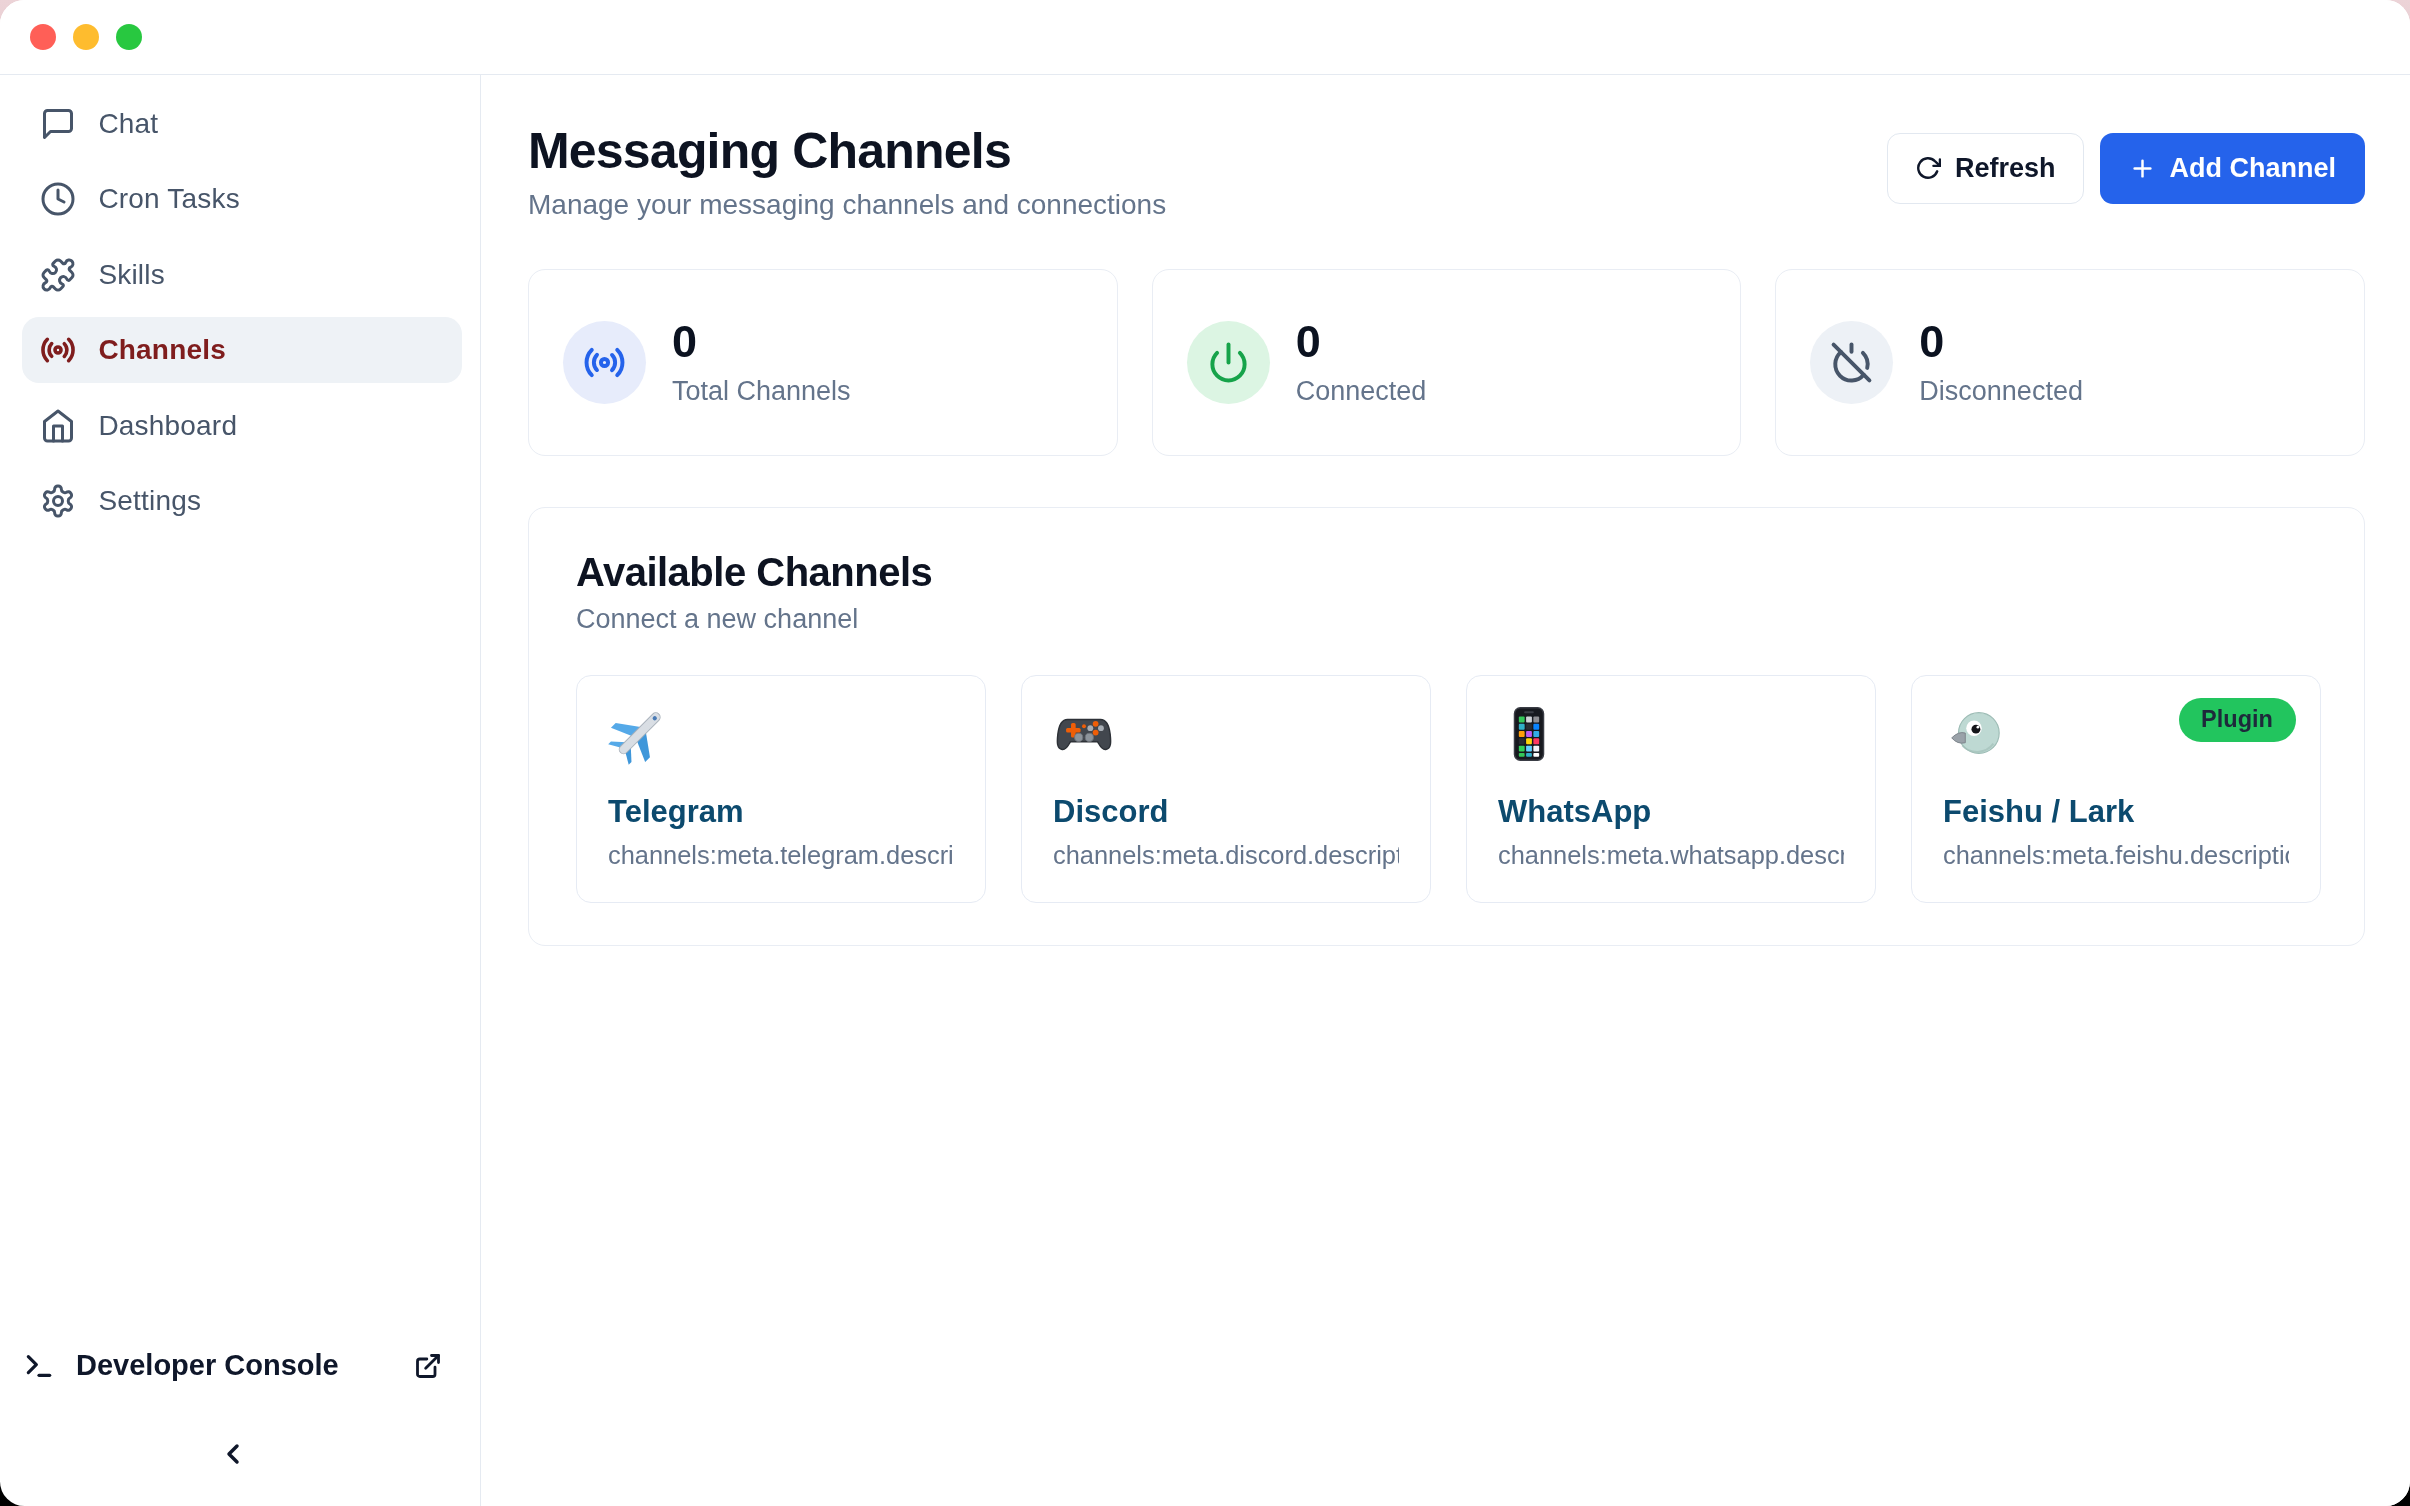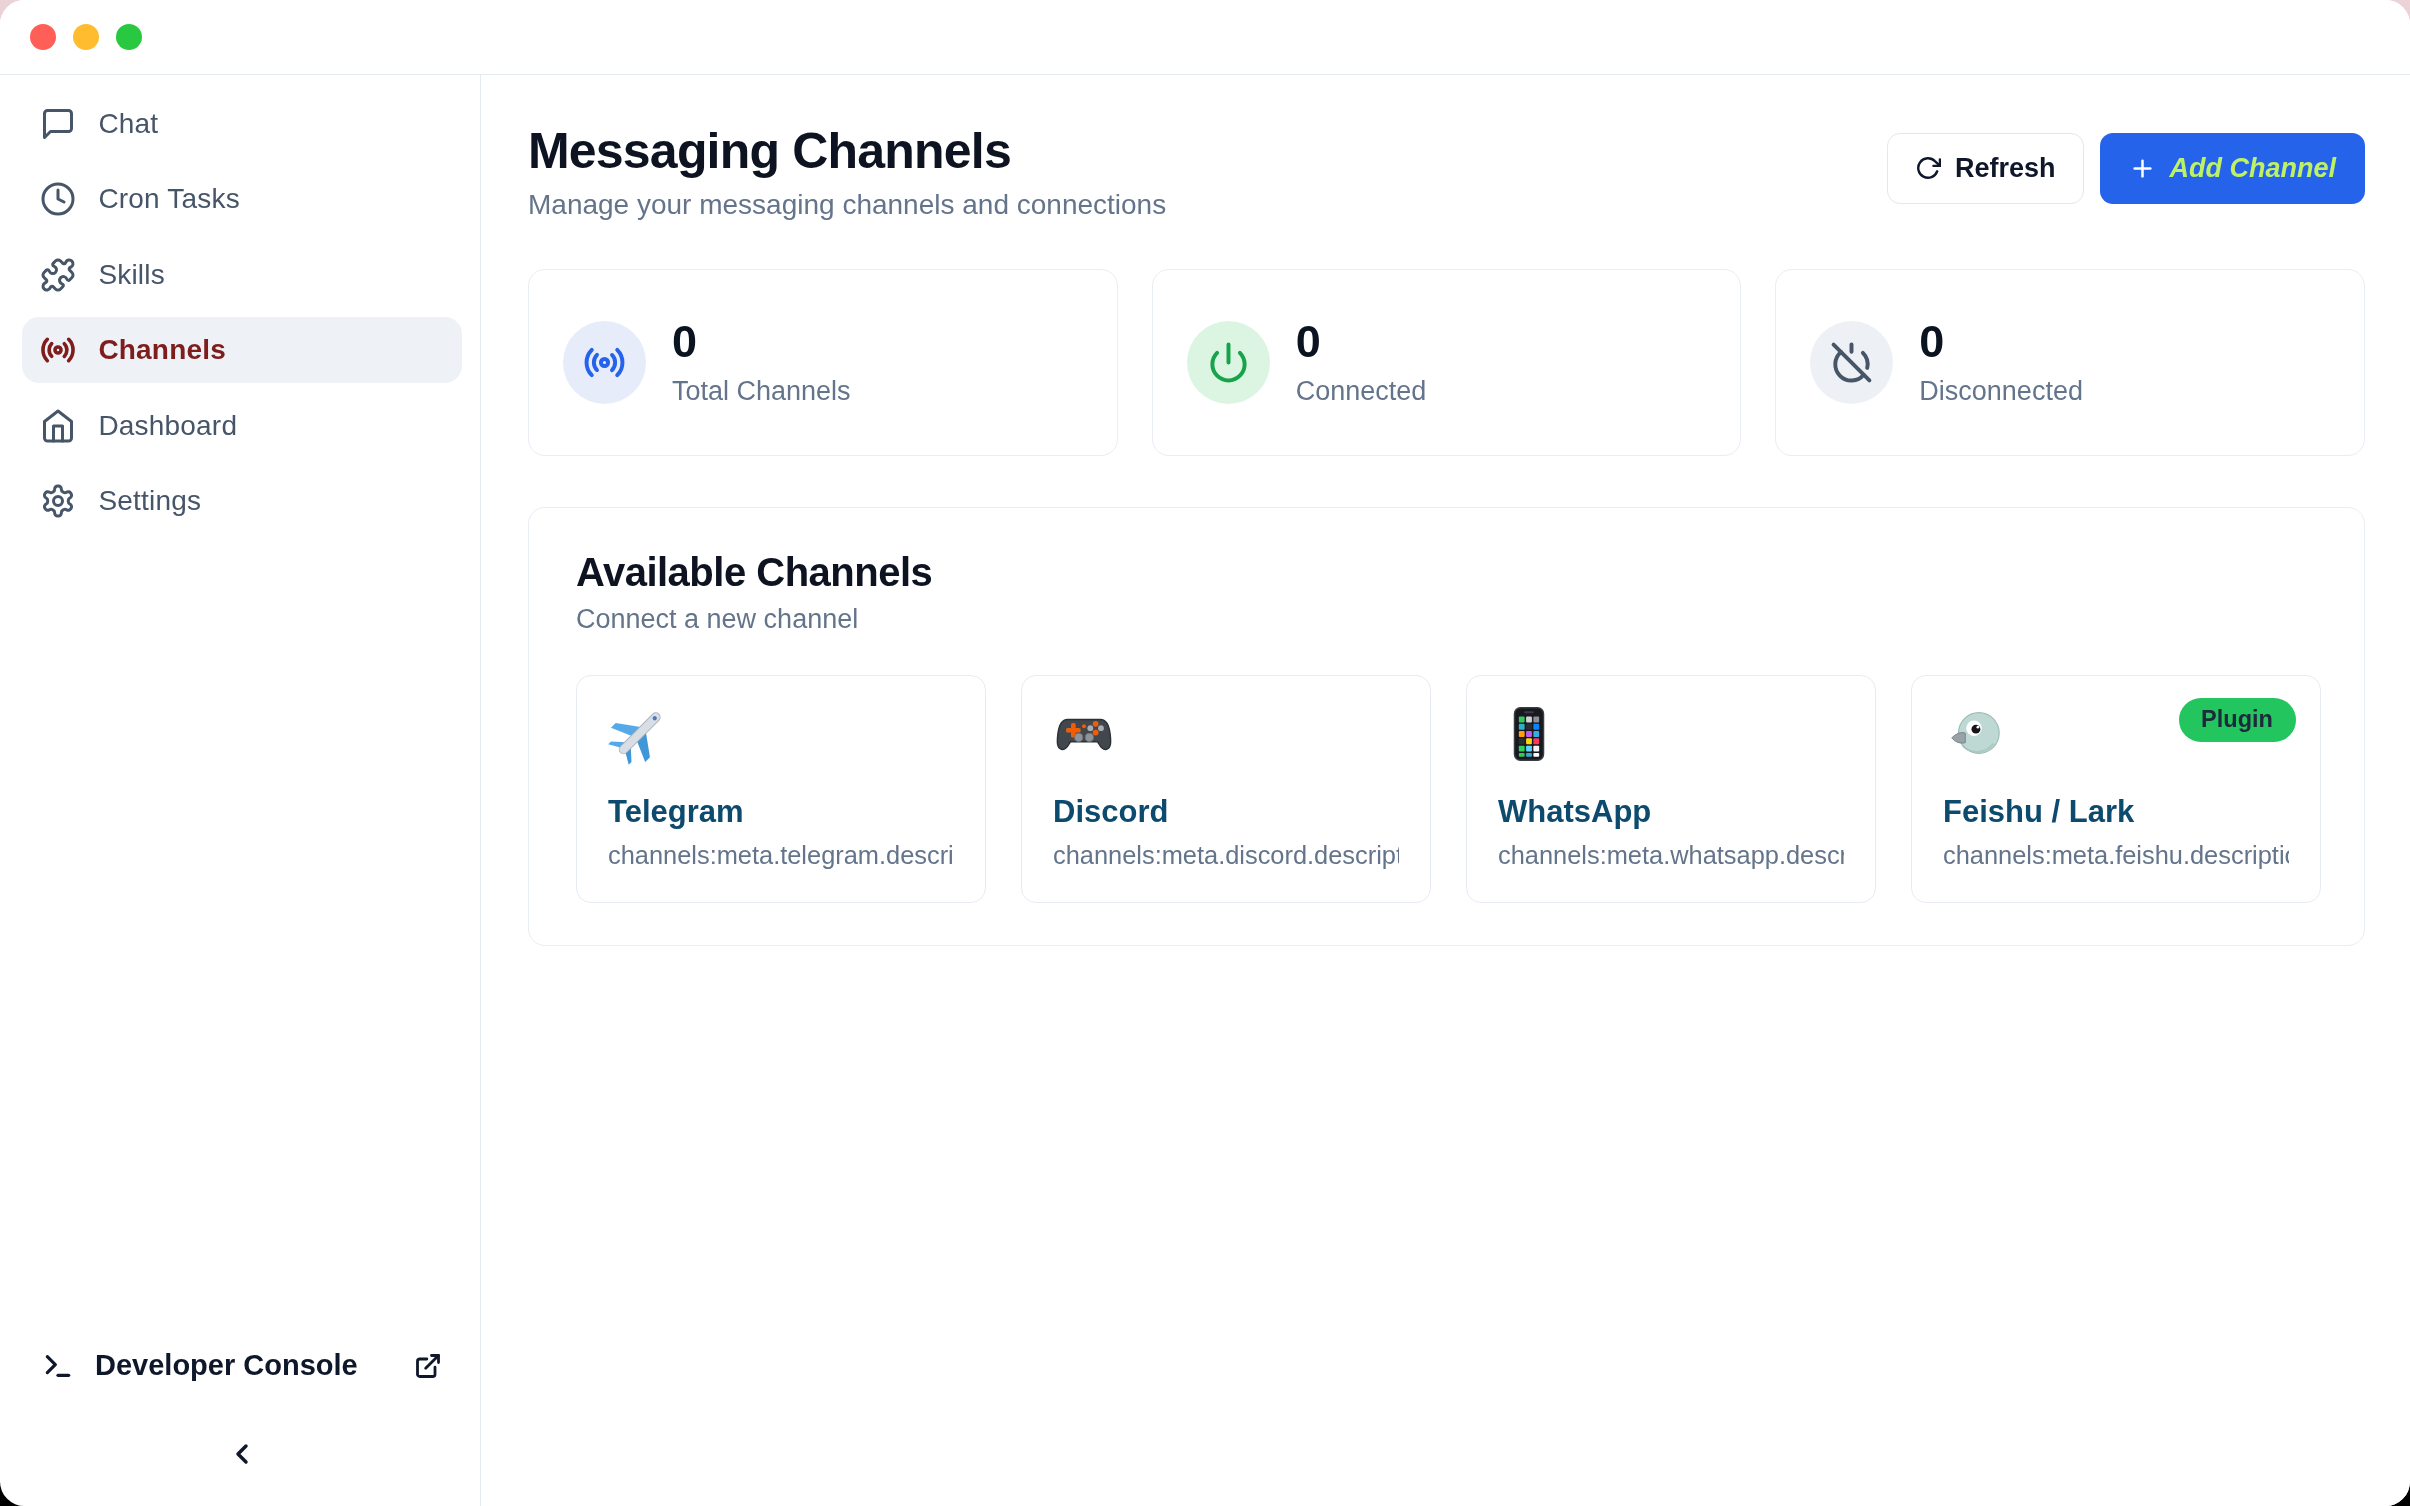--- a/index.html
+++ b/index.html
@@ -51,21 +51,21 @@
     cursor: pointer;
   }
   .nav-item .nicon { width: 38px; height: 38px; flex: 0 0 38px; display: flex; align-items: center; justify-content: center; }
   .nav-item .nicon svg { width: 36px; height: 36px; stroke: currentColor; fill: none; stroke-width: 2; stroke-linecap: round; stroke-linejoin: round; }
   .nav-item .nlabel { margin-left: 21.7px; letter-spacing: 0.2px; }
   .nav-item.active {
     background: #eef2f6;
     color: #7f1d1d;
     font-weight: 700;
   }
-  .side-footer { position: absolute; left: 42px; right: 38px; bottom: 24.5px; }
+  .side-footer { position: absolute; left: 23px; right: 38px; bottom: 24.5px; }
   .dev-row {
     display: flex; align-items: center; height: 56px; cursor: pointer;
   }
   .dev-row svg { stroke: #0f172a; fill: none; stroke-width: 2.4; stroke-linecap: round; stroke-linejoin: round; }
   .dev-row .ticon { width: 32px; height: 32px; }
   .dev-row .dev-label { margin-left: 21px; font-size: 29px; font-weight: 700; color: #0f172a; }
   .dev-row .eicon { width: 28px; height: 28px; margin-left: auto; }
   .collapse-row { display: flex; justify-content: center; margin-top: 32px; }
   .collapse-btn { background: none; border: none; width: 56px; height: 56px; display: flex; align-items: center; justify-content: center; cursor: pointer; }
   .collapse-btn svg { width: 32px; height: 32px; stroke: #0f172a; fill: none; stroke-width: 2.6; stroke-linecap: round; stroke-linejoin: round; }
@@ -78,21 +78,21 @@
   .actions { display: flex; gap: 16px; margin-top: 8.5px; }
   .btn {
     height: 71px; border-radius: 13px;
     display: inline-flex; align-items: center; gap: 14px;
     font-size: 27px; font-weight: 600;
     font-family: inherit; cursor: pointer;
   }
   .btn svg { fill: none; stroke-linecap: round; stroke-linejoin: round; }
   .btn.ghost { background: #fff; border: 1.9px solid #e2e8f0; color: #0f172a; padding: 0 27px; }
   .btn.ghost svg { width: 26px; height: 26px; stroke: #0f172a; stroke-width: 2.2; }
-  .btn.primary { background: #2563eb; border: none; color: #bef264; padding: 0 29px; font-style: italic; }
+  .btn.primary { background: #2563eb; border: none; color: #ffffff; padding: 0 29px; }
   .btn.primary svg { width: 27px; height: 27px; stroke: #fff; stroke-width: 2.2; }
 
   
   .stats { margin-top: 48px; display: grid; grid-template-columns: repeat(3, 1fr); gap: 34px; }
   .stat-card {
     height: 187px; background: #fff;
     border: 1.9px solid #e9edf4; border-radius: 17px;
     display: flex; align-items: center;
     padding-left: 34px; gap: 26px;
   }

